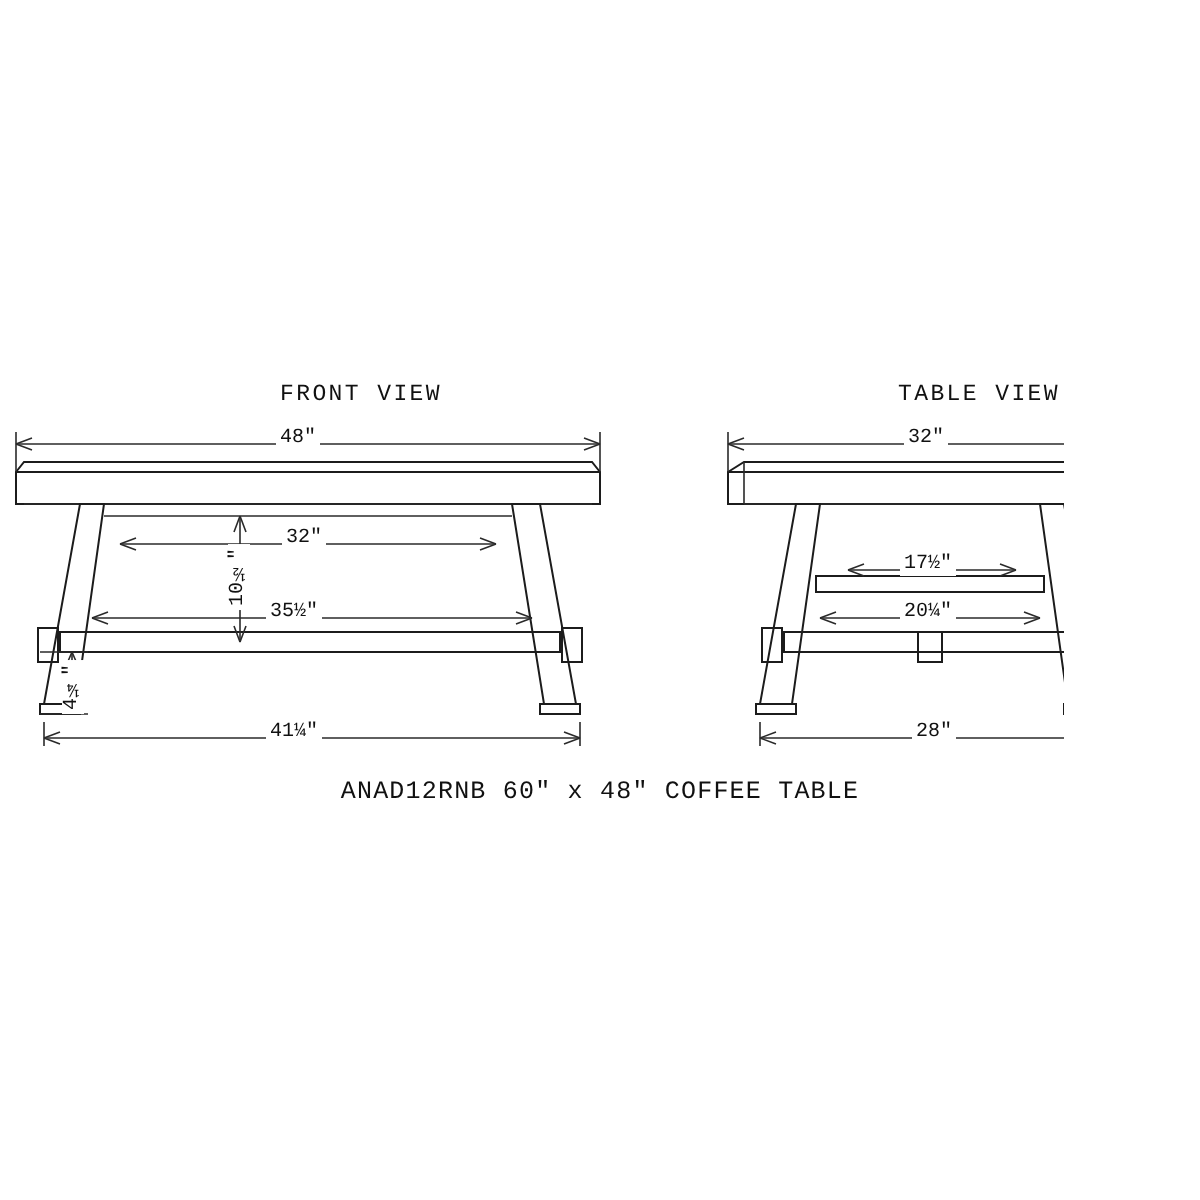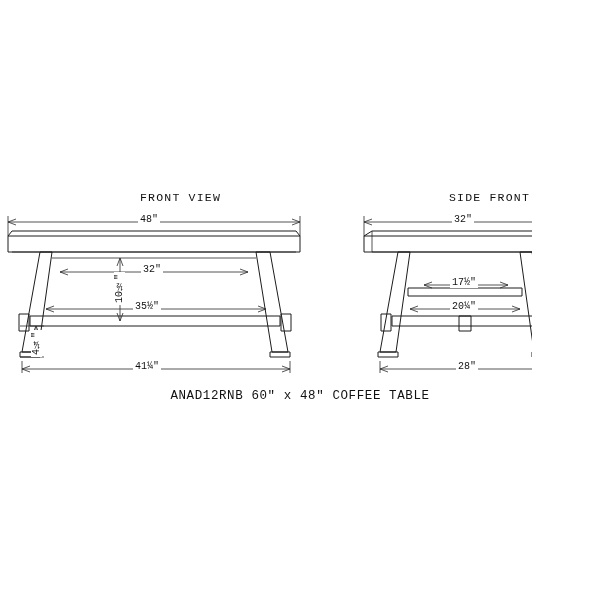--- a/index.html
+++ b/index.html
@@ -76,21 +76,21 @@
     padding: 2px 0;
   }
 </style>
 </head>
 <body>
 
 <div id="page">
 
   <div class="view-title" id="front-view-title">FRONT VIEW</div>
 
-  <div class="view-title" id="side-view-title">SIDE FRONT</div>
+  <div class="view-title" id="side-view-title">TABLE VIEW</div>
 
   <svg class="drawing" width="600" height="600">
 
     <g>
 
       <path class="ln" d="M8 236 L300 236 L300 252 L8 252 Z"></path>
       <path class="ln" d="M8 236 L12 231 L296 231 L300 236"></path>
 
       <path class="ln-thin" d="M12 252 L296 252"></path>
 

